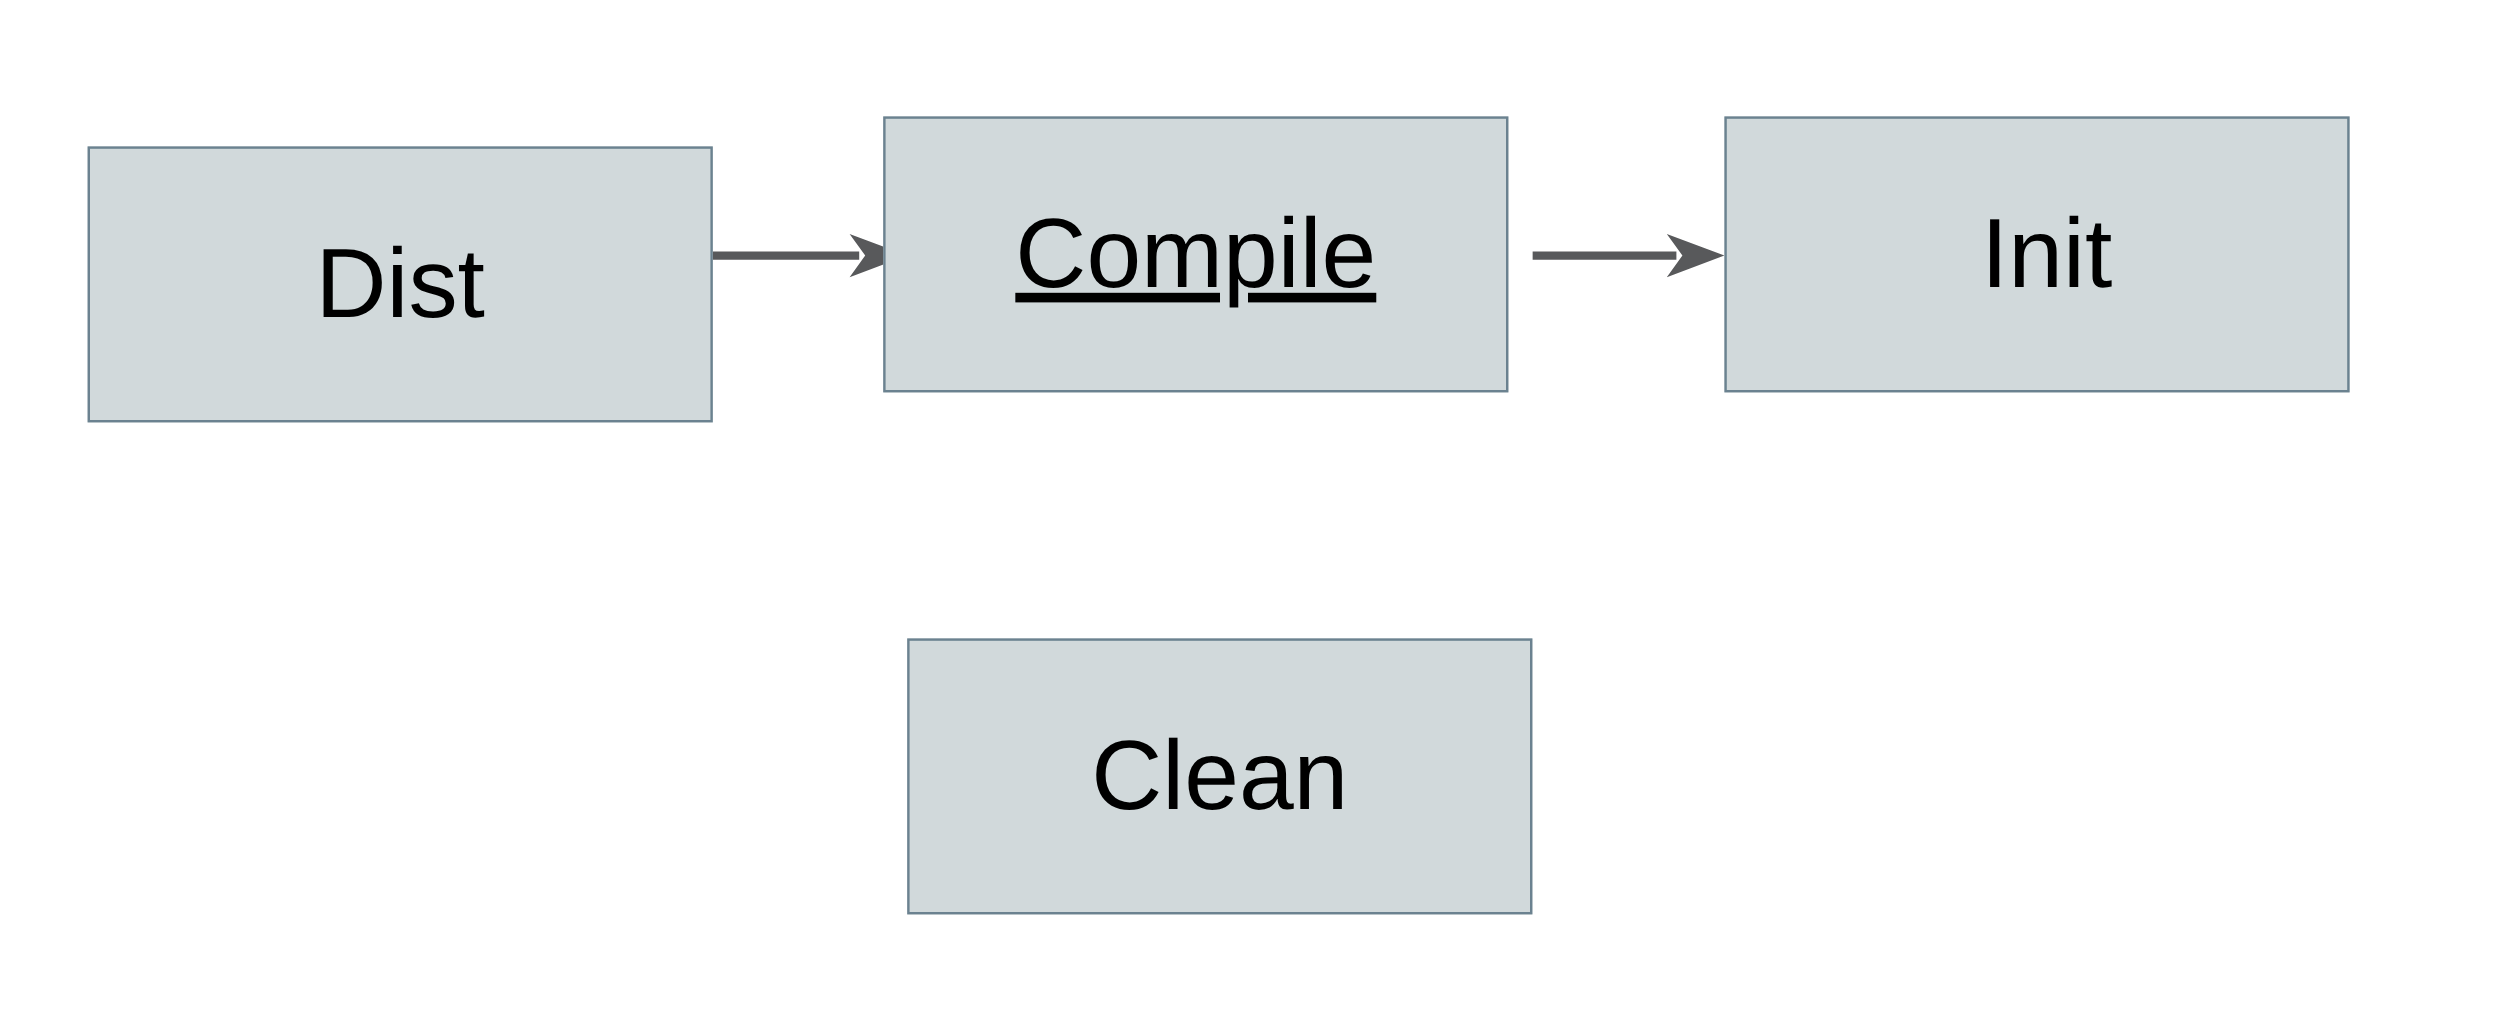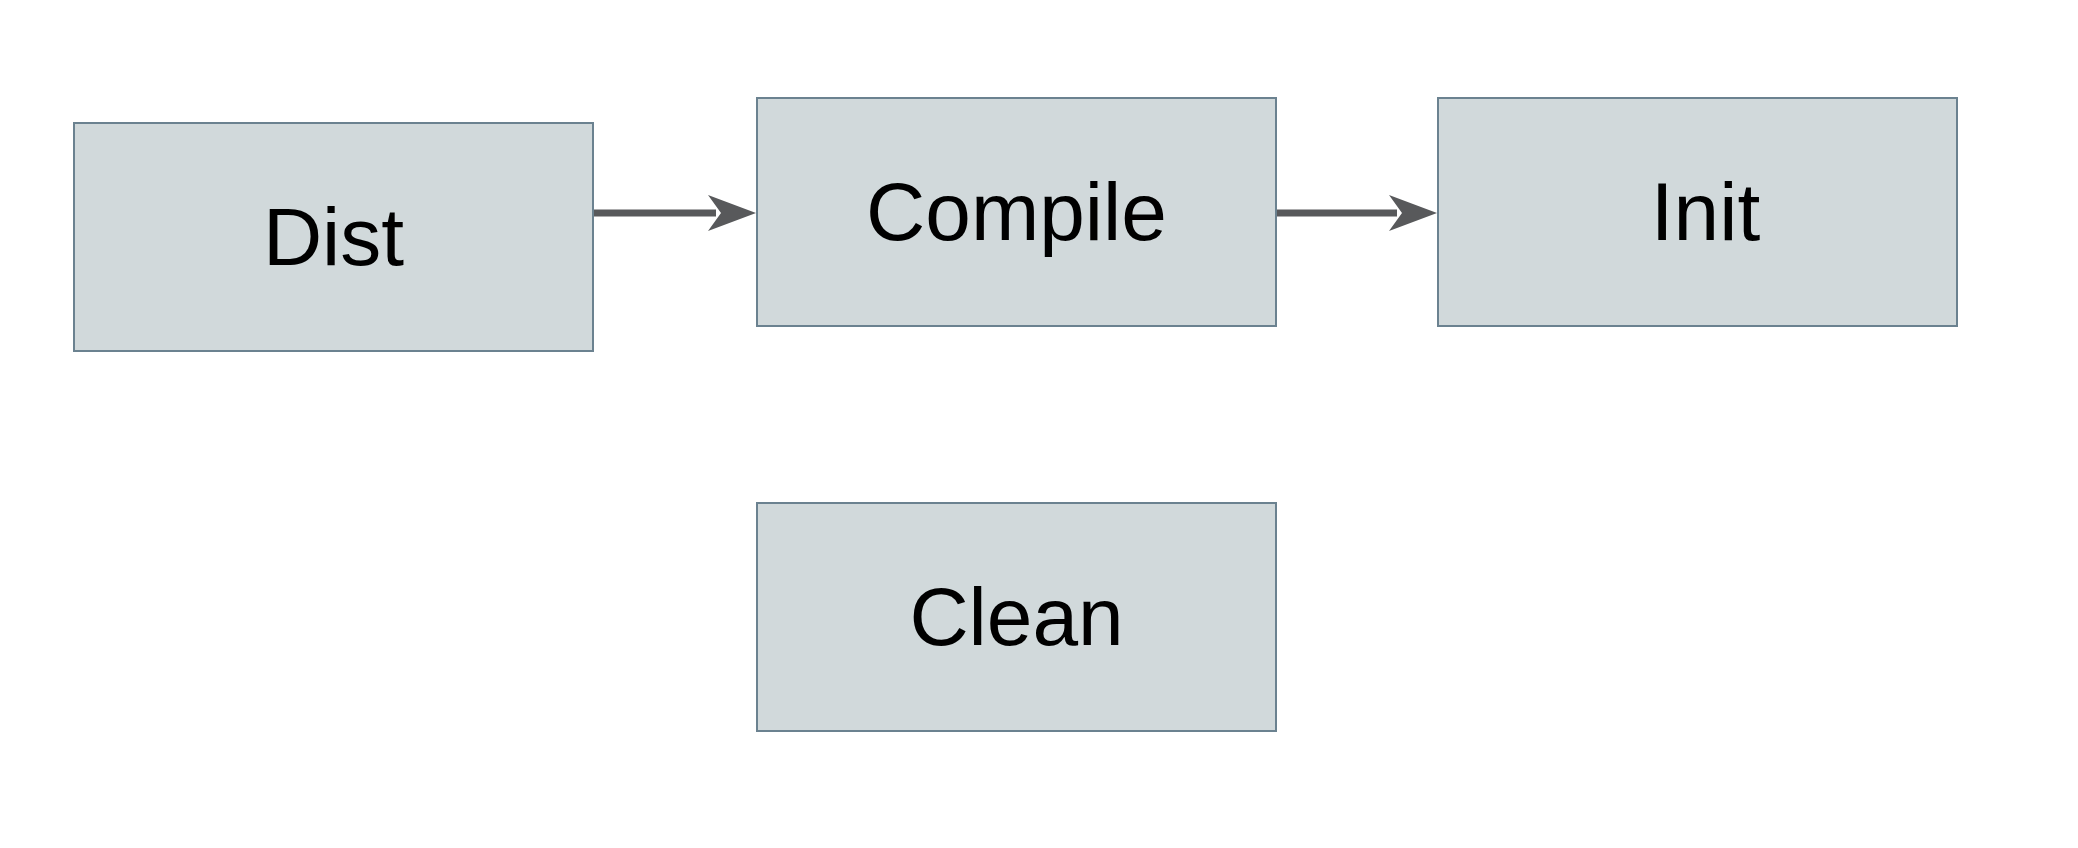--- a/index.html
+++ b/index.html
@@ -34,23 +34,23 @@
     justify-content: center;
   }
   .node .label {
     font-size: 82px;
     line-height: 1;
     color: var(--label-text);
     letter-spacing: 0px;
     white-space: nowrap;
   }
   #node-dist    { left: 73px;   top: 97px; margin-top: 25px; }
-  #node-compile { left: 756px;  top: 97px; }
+  #node-compile { left: 736px;  top: 97px; text-decoration: underline; }
   #node-init    { left: 1437px; top: 97px; padding-left: 16px; }
-  #node-clean   { left: 756px;  top: 502px; }
+  #node-clean   { left: 756px;  top: 532px; }
 
   .edge {
     position: absolute;
     top: 193px;
     height: 40px;
     display: block;
   }
   #edge-dist-compile { left: 594px; width: 162px; }
   #edge-compile-init { left: 1277px; width: 160px; }
 

